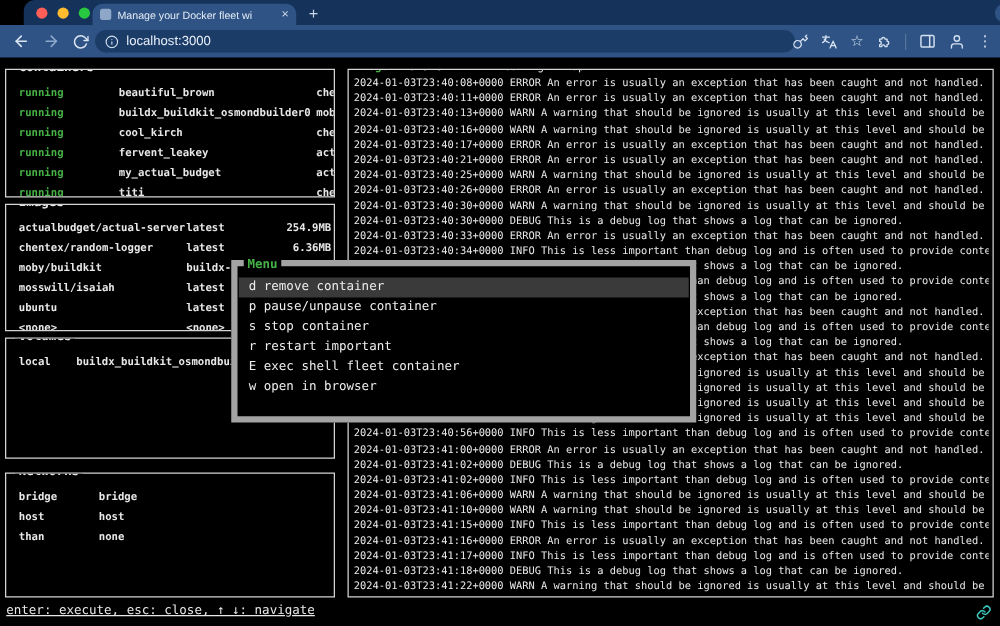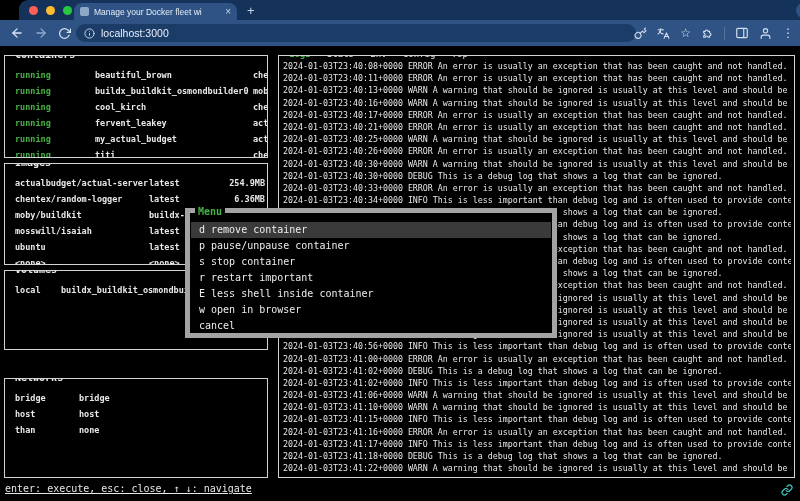--- a/index.html
+++ b/index.html
@@ -29,21 +29,21 @@
   .ic { display: block; }
 
   
   .page { position: absolute; top: 47px; left: 0; width: 800px; height: 454px; background: #000; color: #e8e8e8; }
   .panel { position: absolute; background: #000; border: 1px solid #d4d4d4; overflow: hidden; }
   .ptitle { position: absolute; top: -7px; left: 7px; background: #000; padding: 0 3px; font-size: 10px; font-weight: bold; color: #e8e8e8; white-space: pre; z-index: 2; }
   .panel-inner { position: absolute; inset: 0; overflow: hidden; }
 
   .p-containers { left: 4px; top: 8px;  width: 264px; height: 103px; }
   .p-images     { left: 4px; top: 116px; width: 264px; height: 102px; }
-  .p-volumes    { left: 4px; top: 223px; width: 264px; height: 80px; text-decoration: underline; }
+  .p-volumes    { left: 4px; top: 223px; width: 264px; height: 97px; text-decoration: underline; }
   .p-networks   { left: 4px; top: 331px; width: 264px; height: 100px; }
   .p-logs       { left: 278px; top: 8px; width: 517px; height: 423px; }
 
   .trow { position: relative; height: 16px; font-size: 8.5px; font-weight: bold; white-space: pre; }
   .rows { position: absolute; top: 7px; left: 0; right: 0; }
   .cell { position: absolute; top: 4px; line-height: 16px; }
   .c-state { left: 10px; color: #46b246; }
   .c-name  { left: 90px; color: #e8e8e8; }
   .c-image { left: 248px; color: #e8e8e8; }
   .c-iname { left: 10px; } .c-itag { left: 144px; }
@@ -370,32 +370,28 @@
           <span class="mlabel">stop container</span>
         </div>
 
         <div class="menu-item">
           <span class="mkey">r</span>
           <span class="mlabel">restart important</span>
         </div>
 
         <div class="menu-item">
           <span class="mkey">E</span>
-          <span class="mlabel">less shell inside container</span>
+          <span class="mlabel">exec shell fleet container</span>
         </div>
 
         <div class="menu-item">
           <span class="mkey">w</span>
           <span class="mlabel">open in browser</span>
         </div>
 
-        <div class="menu-item">
-          <span class="mkey"></span>
-          <span class="mlabel">cancel</span>
-        </div>
       </div>
   </div>
 
   <div class="statusbar">enter: execute, esc: close, ↑ ↓: navigate</div>
   <span class="link-ind">
     <svg class="ic" width="12" height="12" viewBox="0 0 24 24" fill="none" stroke="currentColor" stroke-width="2.4" stroke-linecap="round" stroke-linejoin="round">
         <path d="M10 13a5 5 0 0 0 7.54.54l3-3a5 5 0 0 0-7.07-7.07l-1.72 1.71"></path>
         <path d="M14 11a5 5 0 0 0-7.54-.54l-3 3a5 5 0 0 0 7.07 7.07l1.71-1.71"></path>
       </svg>
   </span>

